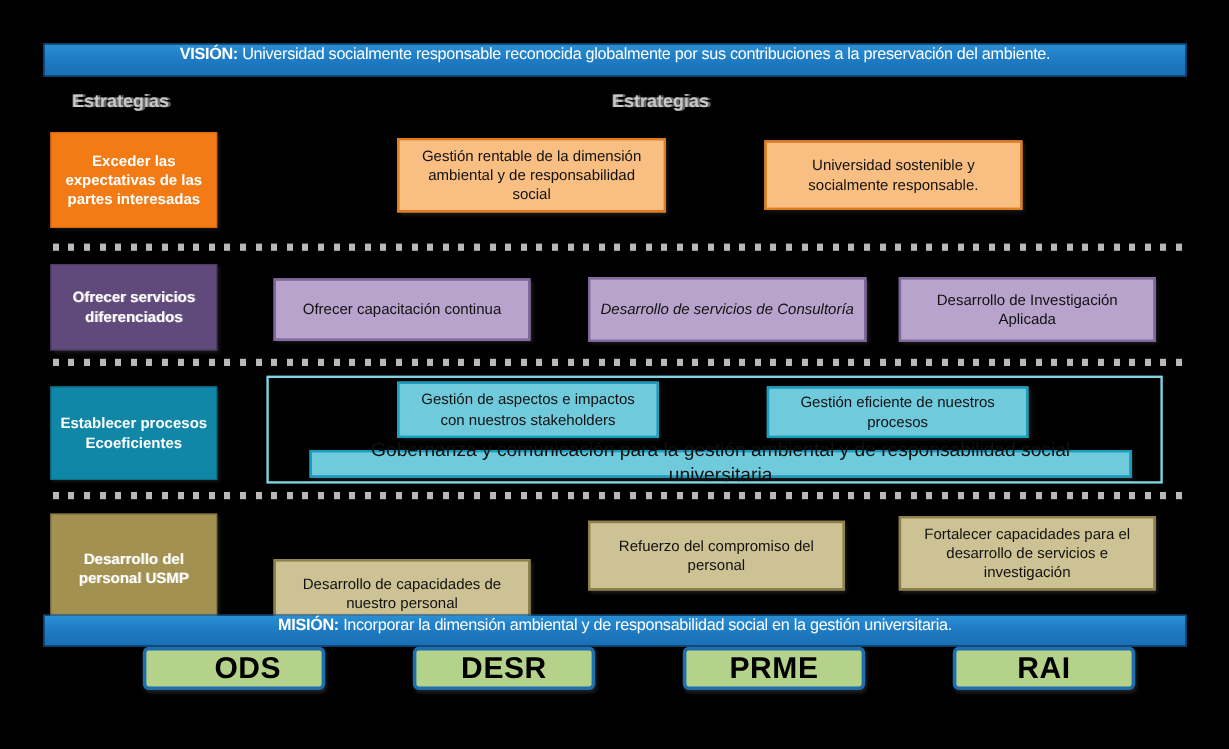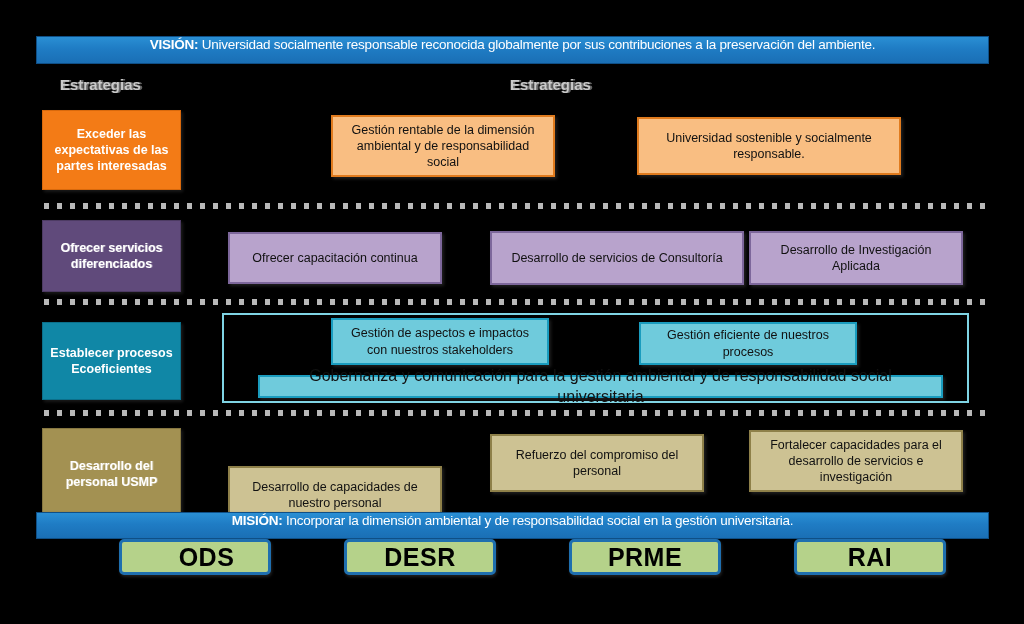--- a/index.html
+++ b/index.html
@@ -107,29 +107,29 @@
     <span class="txt"><span class="lead">VISIÓN:</span><span> Universidad socialmente responsable reconocida globalmente por sus contribuciones a la preservación del ambiente.</span></span>
   </div>
 
   <div class="colhead" style="left:60px; top:76px;">Estrategias</div>
   <div class="colhead" style="left:510px; top:76px;">Estrategias</div>
 
   <div class="persp orange" style="left:42px; top:110px; width:139px; height:80px;">Exceder las expectativas de las partes interesadas</div>
 
   <div class="sbox orange" style="left:331px; top:115px; width:224px; height:62px;">Gestión rentable de la dimensión ambiental y de responsabilidad social</div>
 
-  <div class="sbox orange" style="left:637px; top:117px; width:264px; height:58px;">Universidad sostenible y socialmente responsable.</div>
+  <div class="sbox orange" style="left:637px; top:117px; width:215px; height:58px;">Universidad sostenible y socialmente responsable.</div>
 
   <div class="dashes" style="left:44px; top:203px; width:943px;"></div>
 
   <div class="persp purple" style="left:42px; top:220px; width:139px; height:72px;">Ofrecer servicios diferenciados</div>
 
   <div class="sbox purple" style="left:228px; top:232px; width:214px; height:52px;">Ofrecer capacitación continua</div>
 
-  <div class="sbox purple" style="left:490px; top:231px; width:254px; height:54px;">Desarrollo de servicios de Consultoría</div>
+  <div class="sbox purple" style="left:490px; top:231px; width:232px; height:54px;font-style:italic;">Desarrollo de servicios de Consultoría</div>
 
   <div class="sbox purple" style="left:749px; top:231px; width:214px; height:54px;">Desarrollo de Investigación Aplicada</div>
 
   <div class="dashes" style="left:44px; top:299px; width:943px;"></div>
 
   <div class="persp teal" style="left:42px; top:322px; width:139px; height:78px;">Establecer procesos Ecoeficientes</div>
 
   <div class="eco-container" style="left:222px; top:313px; width:747px; height:90px;"></div>
 
   <div class="sbox cyan" style="left:331px; top:318px; width:218px; height:47px;">Gestión de aspectos e impactos con nuestros stakeholders</div>

